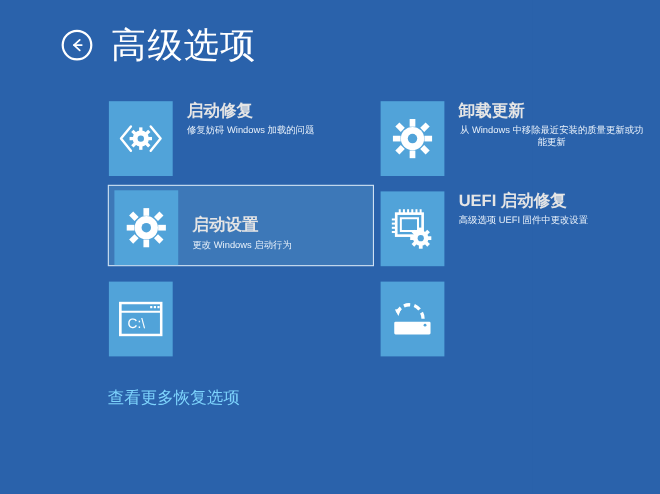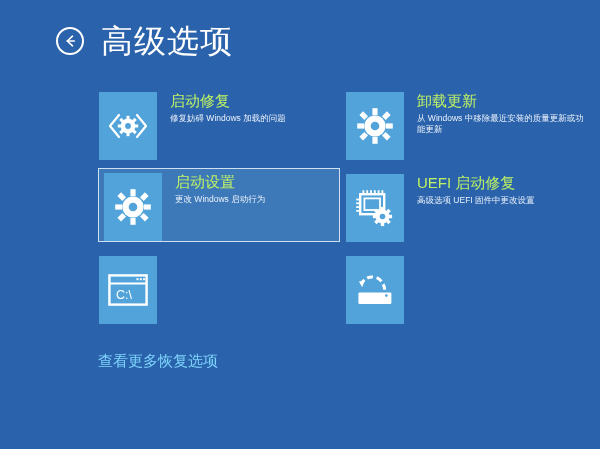--- a/index.html
+++ b/index.html
@@ -79,53 +79,54 @@
     box-sizing: border-box;
     border: 1px solid transparent;
     padding: 0;
     cursor: pointer;
   }
   .tile.selected {
     border: 1px solid #cfe0f2;
     background: #3d78b8;
   }
   .tile.selected .tile-icon { margin-left: 5px; margin-top: 4px; }
-  .tile.selected .tile-text { padding-top: 3px; }
+  .tile.selected .tile-text { padding-top: 26px; }
 
   .tile-icon {
     width: 58px;
     height: 68px;
     flex: 0 0 58px;
     background: #51a3d9;
     margin-top: 5px;
     display: flex;
     align-items: center;
     justify-content: center;
   }
   .tile-icon svg { display: block; }
 
   .tile-text {
     padding-left: 13px;
     padding-top: 4px;
     min-width: 0;
   }
   .tile-title {
     font-size: 15px;
-    font-weight: 400;
+    font-weight: 700;
     line-height: 19px;
-    color: #bef264;
+    color: #e5e5e5;
     white-space: nowrap;
   }
   .tile-sub {
     font-size: 8.5px;
     line-height: 11px;
     color: #eaf2fb;
     font-weight: 400;
     margin-top: 3px;
     max-width: 172px;
+    text-align: center;
   }
 
   
   .more-link {
     position: absolute;
     left: 98px;
     top: 352px;
     font-size: 15px;
     font-weight: 300;
     color: #7dd3fc;

